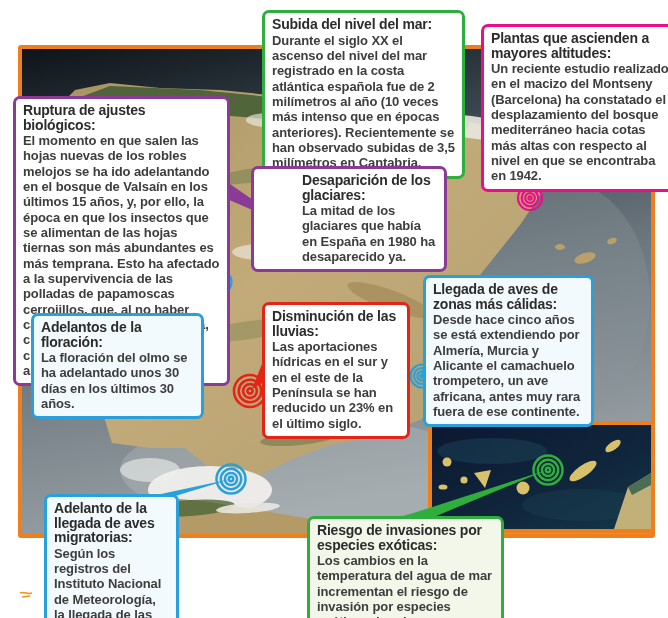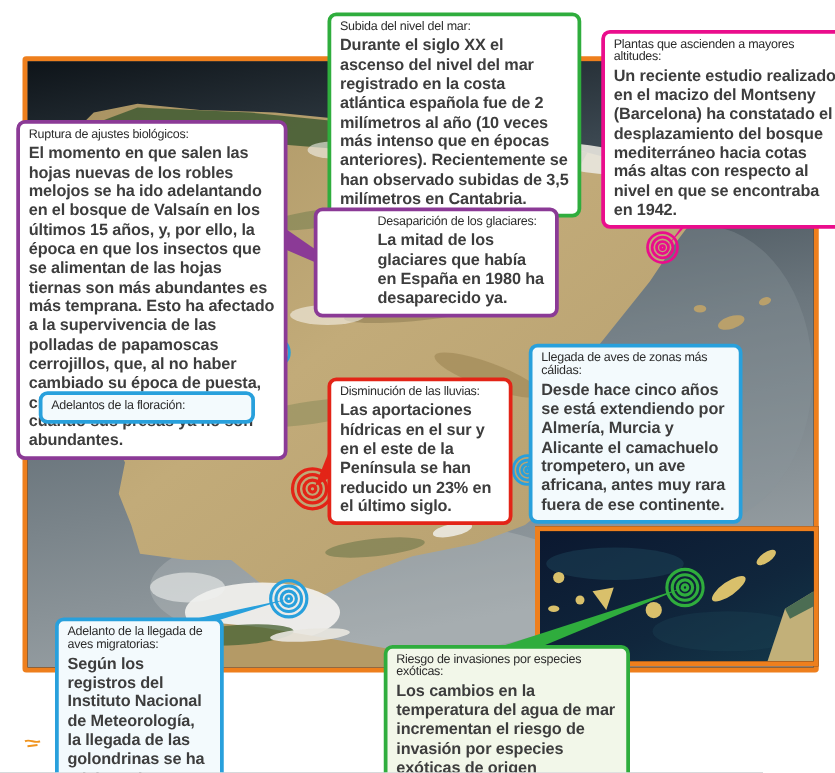--- a/index.html
+++ b/index.html
@@ -16,21 +16,21 @@
   #canary-inset{position:absolute;left:428px;top:421px;width:227px;height:112px;
                 border:4px solid #ee7f1d;box-sizing:border-box;overflow:hidden;
                 z-index:3;background:#0a1626;}
 
   
   #overlay{position:absolute;left:0;top:0;z-index:4;pointer-events:none;}
 
   
   .co{position:absolute;border:3px solid;border-radius:7px;padding:4px 7px 5px;
       box-sizing:border-box;z-index:5;background:#fff;}
-  .co h3{margin:0 0 1px;font-size:10px;line-height:1.04;font-weight:normal;
+  .co h3{margin:0 0 1px;font-size:14px;line-height:1.04;font-weight:bold;
          color:#2c2c2c;letter-spacing:-0.2px;}
   .co p{margin:0;font-size:13px;font-weight:bold;line-height:1.18;
         color:#3d3d3d;letter-spacing:-0.1px;}
   .bg-green{background:#f2f7e9;}
   .bg-blue{background:#f3fafd;}
 
   #co-sea{left:262px;top:10px;width:203px;}
   #co-plants{left:481px;top:24px;width:200px;}
   #co-bio{left:13px;top:96px;width:217px;}
   #co-glaciers{left:251px;top:166px;width:196px;}
@@ -216,20 +216,21 @@
     <p>Las aportaciones hídricas en el sur y en el este de la Península se han reducido un 23% en el último siglo.</p>
   </div>
 
   <div id="co-warmbirds" class="co bg-blue" style="border-color: rgb(40, 160, 220);">
     <h3>Llegada de aves de zonas más cálidas:</h3>
     <p>Desde hace cinco años se está extendiendo por Almería, Murcia y Alicante el camachuelo trompetero, un ave africana, antes muy rara fuera de ese continente.</p>
   </div>
 
   <div id="co-flower" class="co bg-blue" style="border-color: rgb(40, 160, 220);">
     <h3>Adelantos de la floración:</h3>
+    <p>La floración del olmo se ha adelantado unos 30 días en los últimos 30 años.</p>
   </div>
 
   <div id="co-migratory" class="co bg-blue" style="border-color: rgb(40, 160, 220);">
     <h3>Adelanto de la llegada de aves migratorias:</h3>
     <p>Según los registros del Instituto Nacional de Meteorología, la llegada de las golondrinas se ha adelantado una media de 17 días en los últimos treinta años.</p>
   </div>
 
   <div id="co-invasive" class="co bg-green" style="border-color: rgb(47, 173, 61);">
     <h3>Riesgo de invasiones por especies exóticas:</h3>
     <p>Los cambios en la temperatura del agua de mar incrementan el riesgo de invasión por especies exóticas de origen subtropical introducidas de forma accidental. Sirva de ejemplo la presencia, en Canarias, del alga australiana Caulerpa racemosa var. cylindracea.</p>

